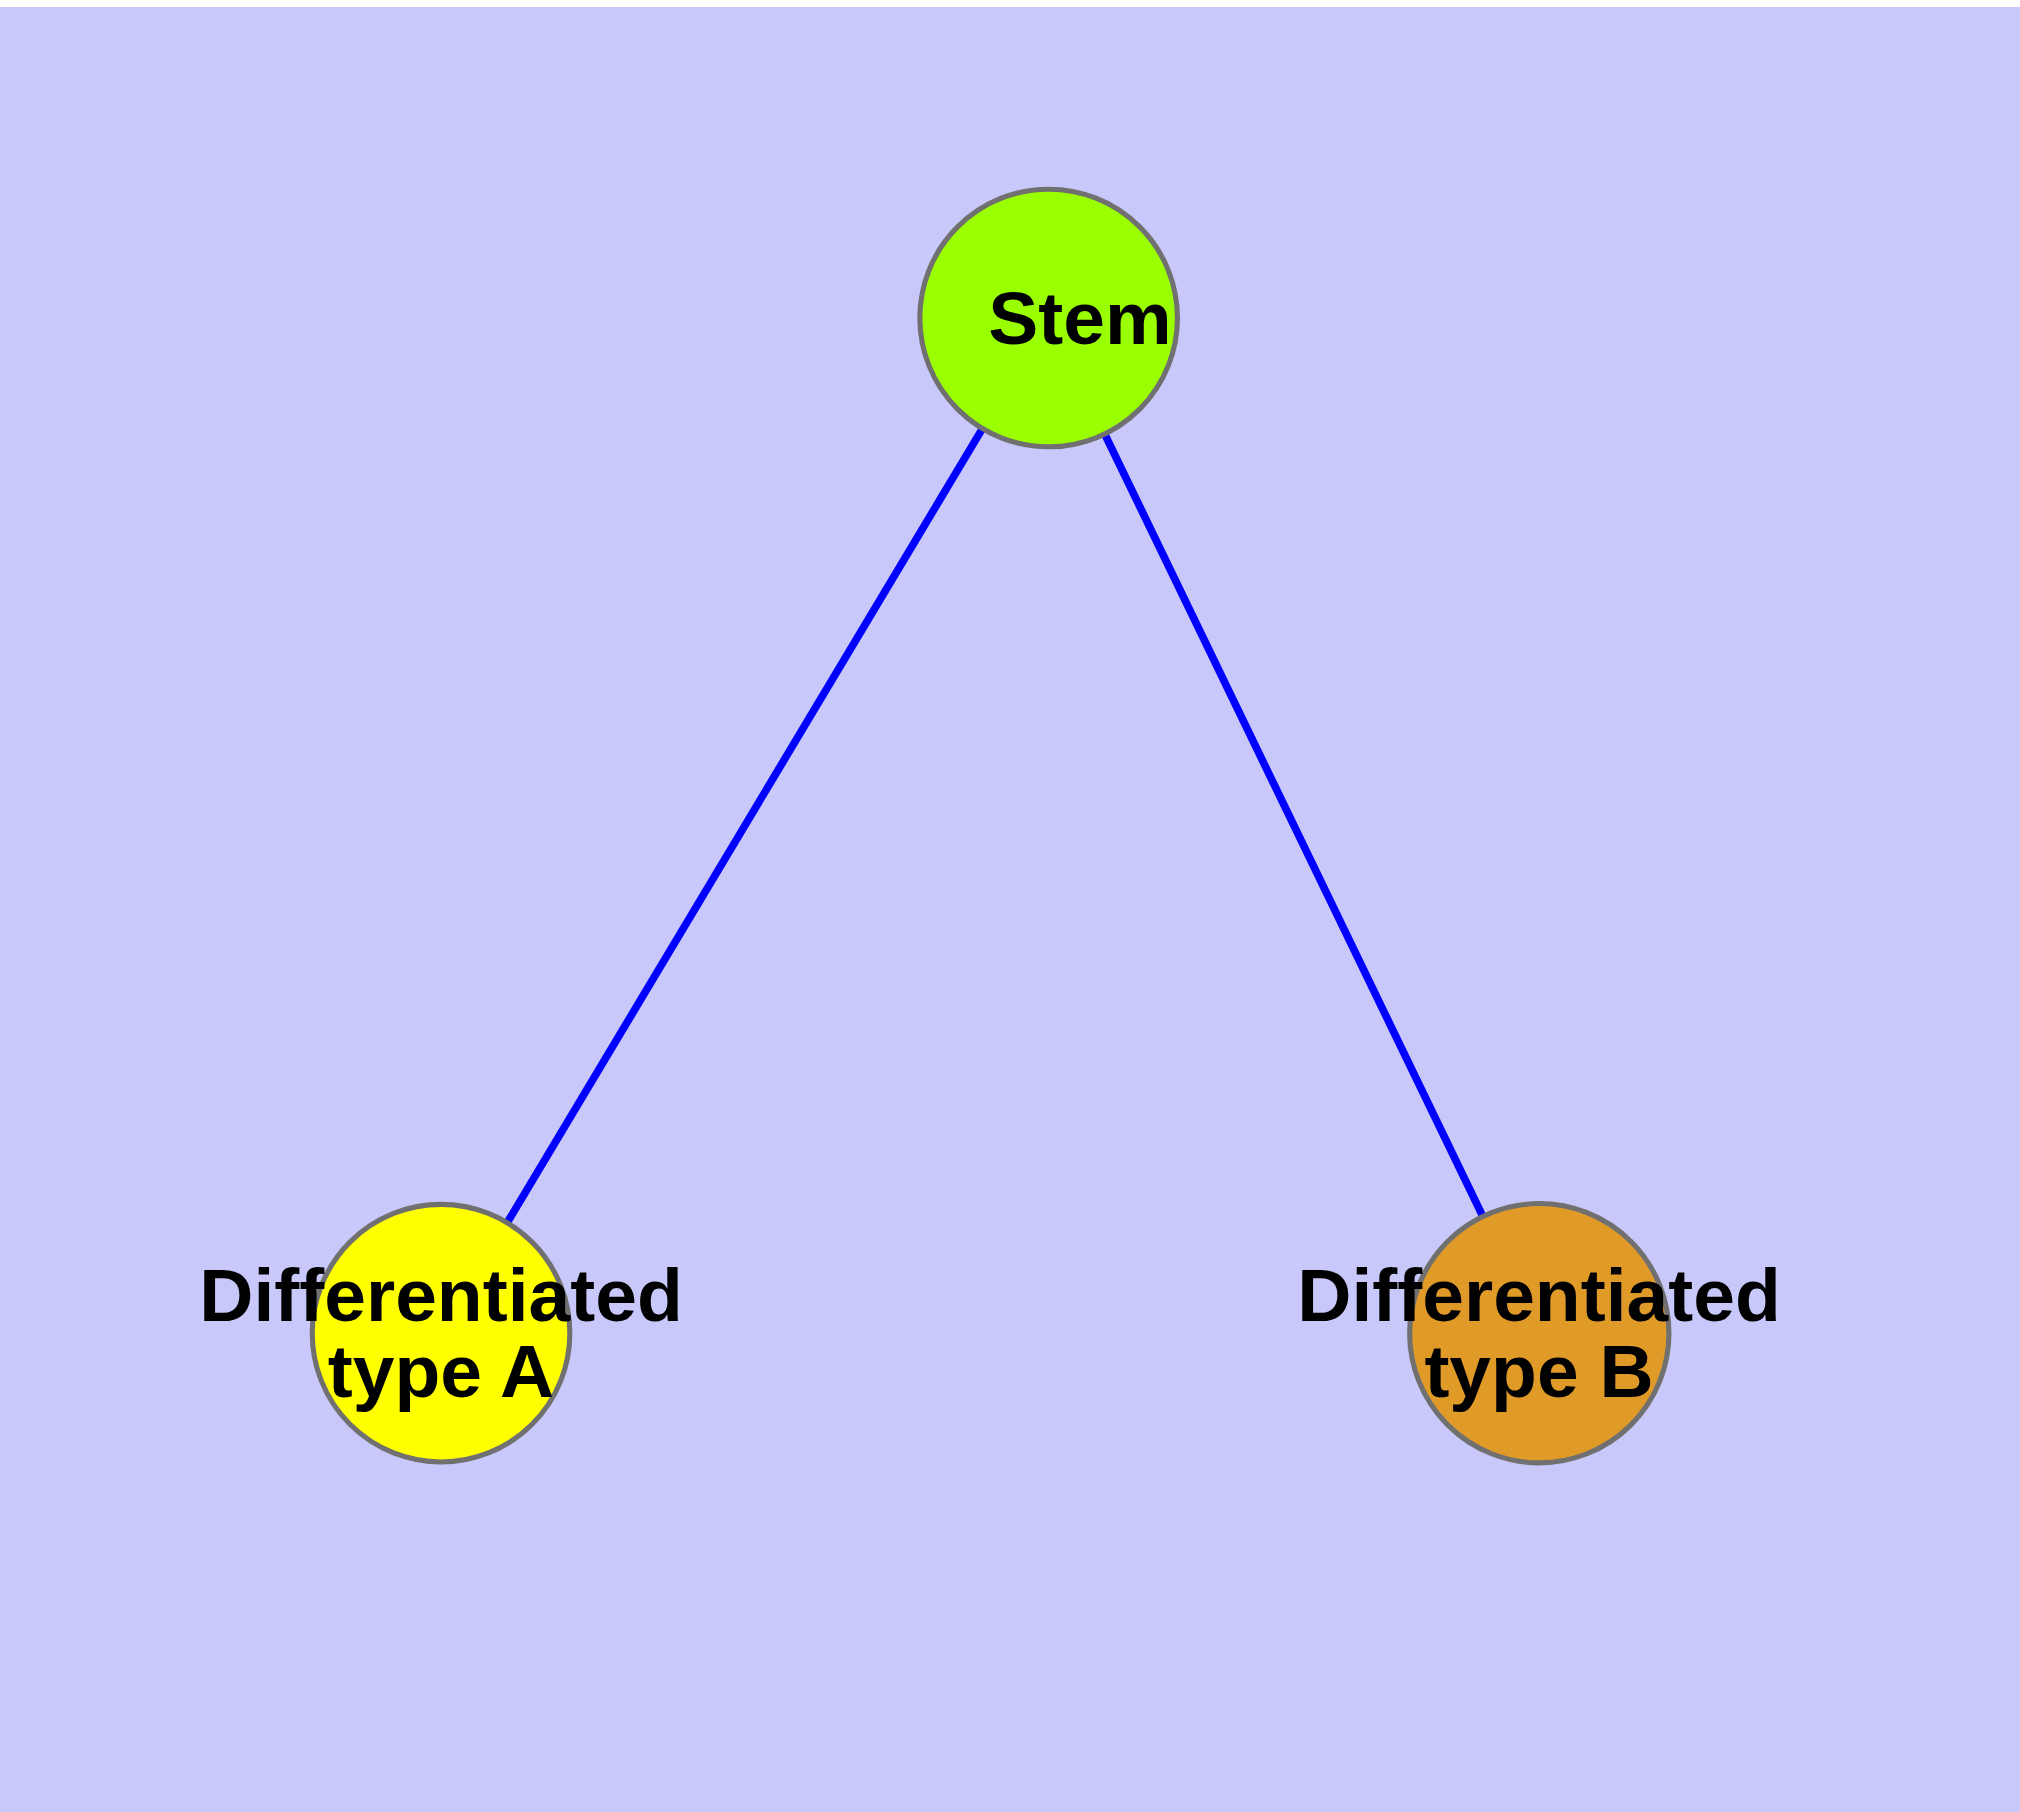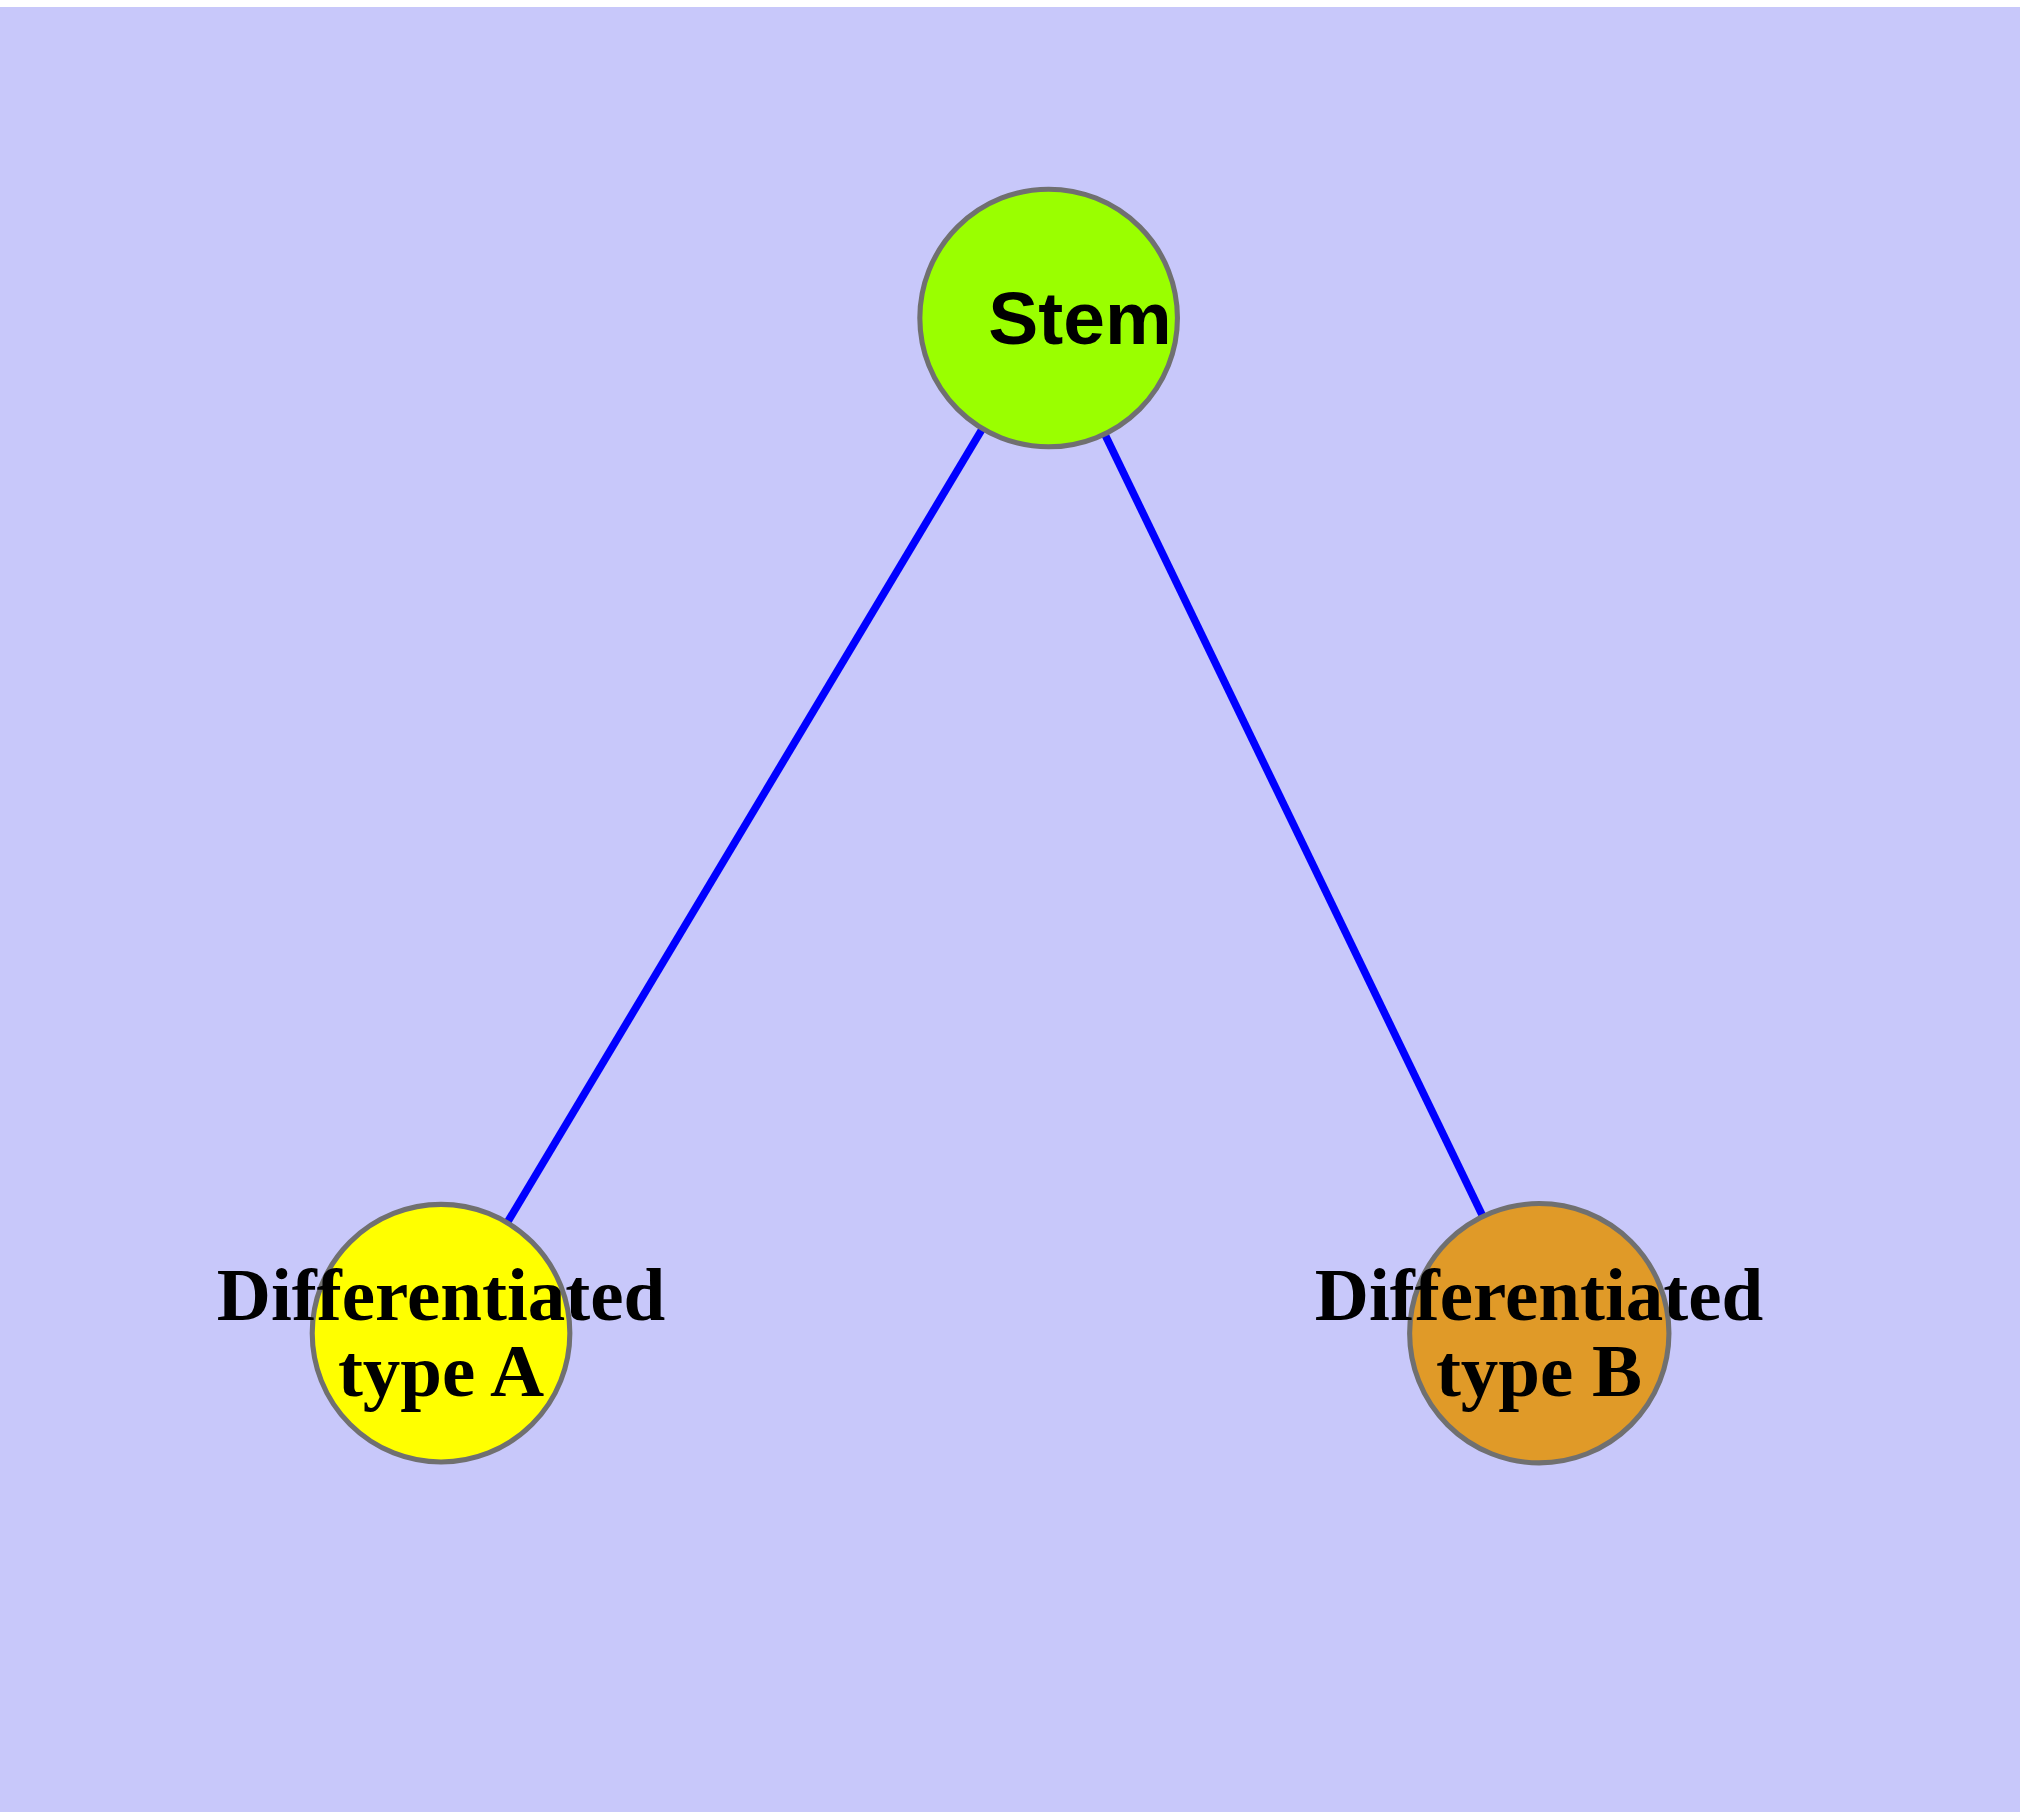--- a/index.html
+++ b/index.html
@@ -36,21 +36,21 @@
     transform: translate(-50%, -50%);
     white-space: pre;
     text-align: center;
     color: #000000;
     font-weight: bold;
     font-family: "Liberation Sans", sans-serif;
     line-height: 1.02;
     pointer-events: none;
   }
   .node-label.single { font-size: 75px; }
-  .node-label.double { font-size: 75px; font-family: Liberation Serif, serif; }
+  .node-label.double { font-size: 75px; }
 </style>
 </head>
 <body>
 
 <div id="canvas">
   <div id="plot-area">
 
     <svg id="graph-svg" viewBox="0 0 2384 2130">
       <g id="edge-layer">
           <line x1="1237" y1="367" x2="520" y2="1565" stroke="#0000ff" stroke-width="9" stroke-linecap="butt"></line>

